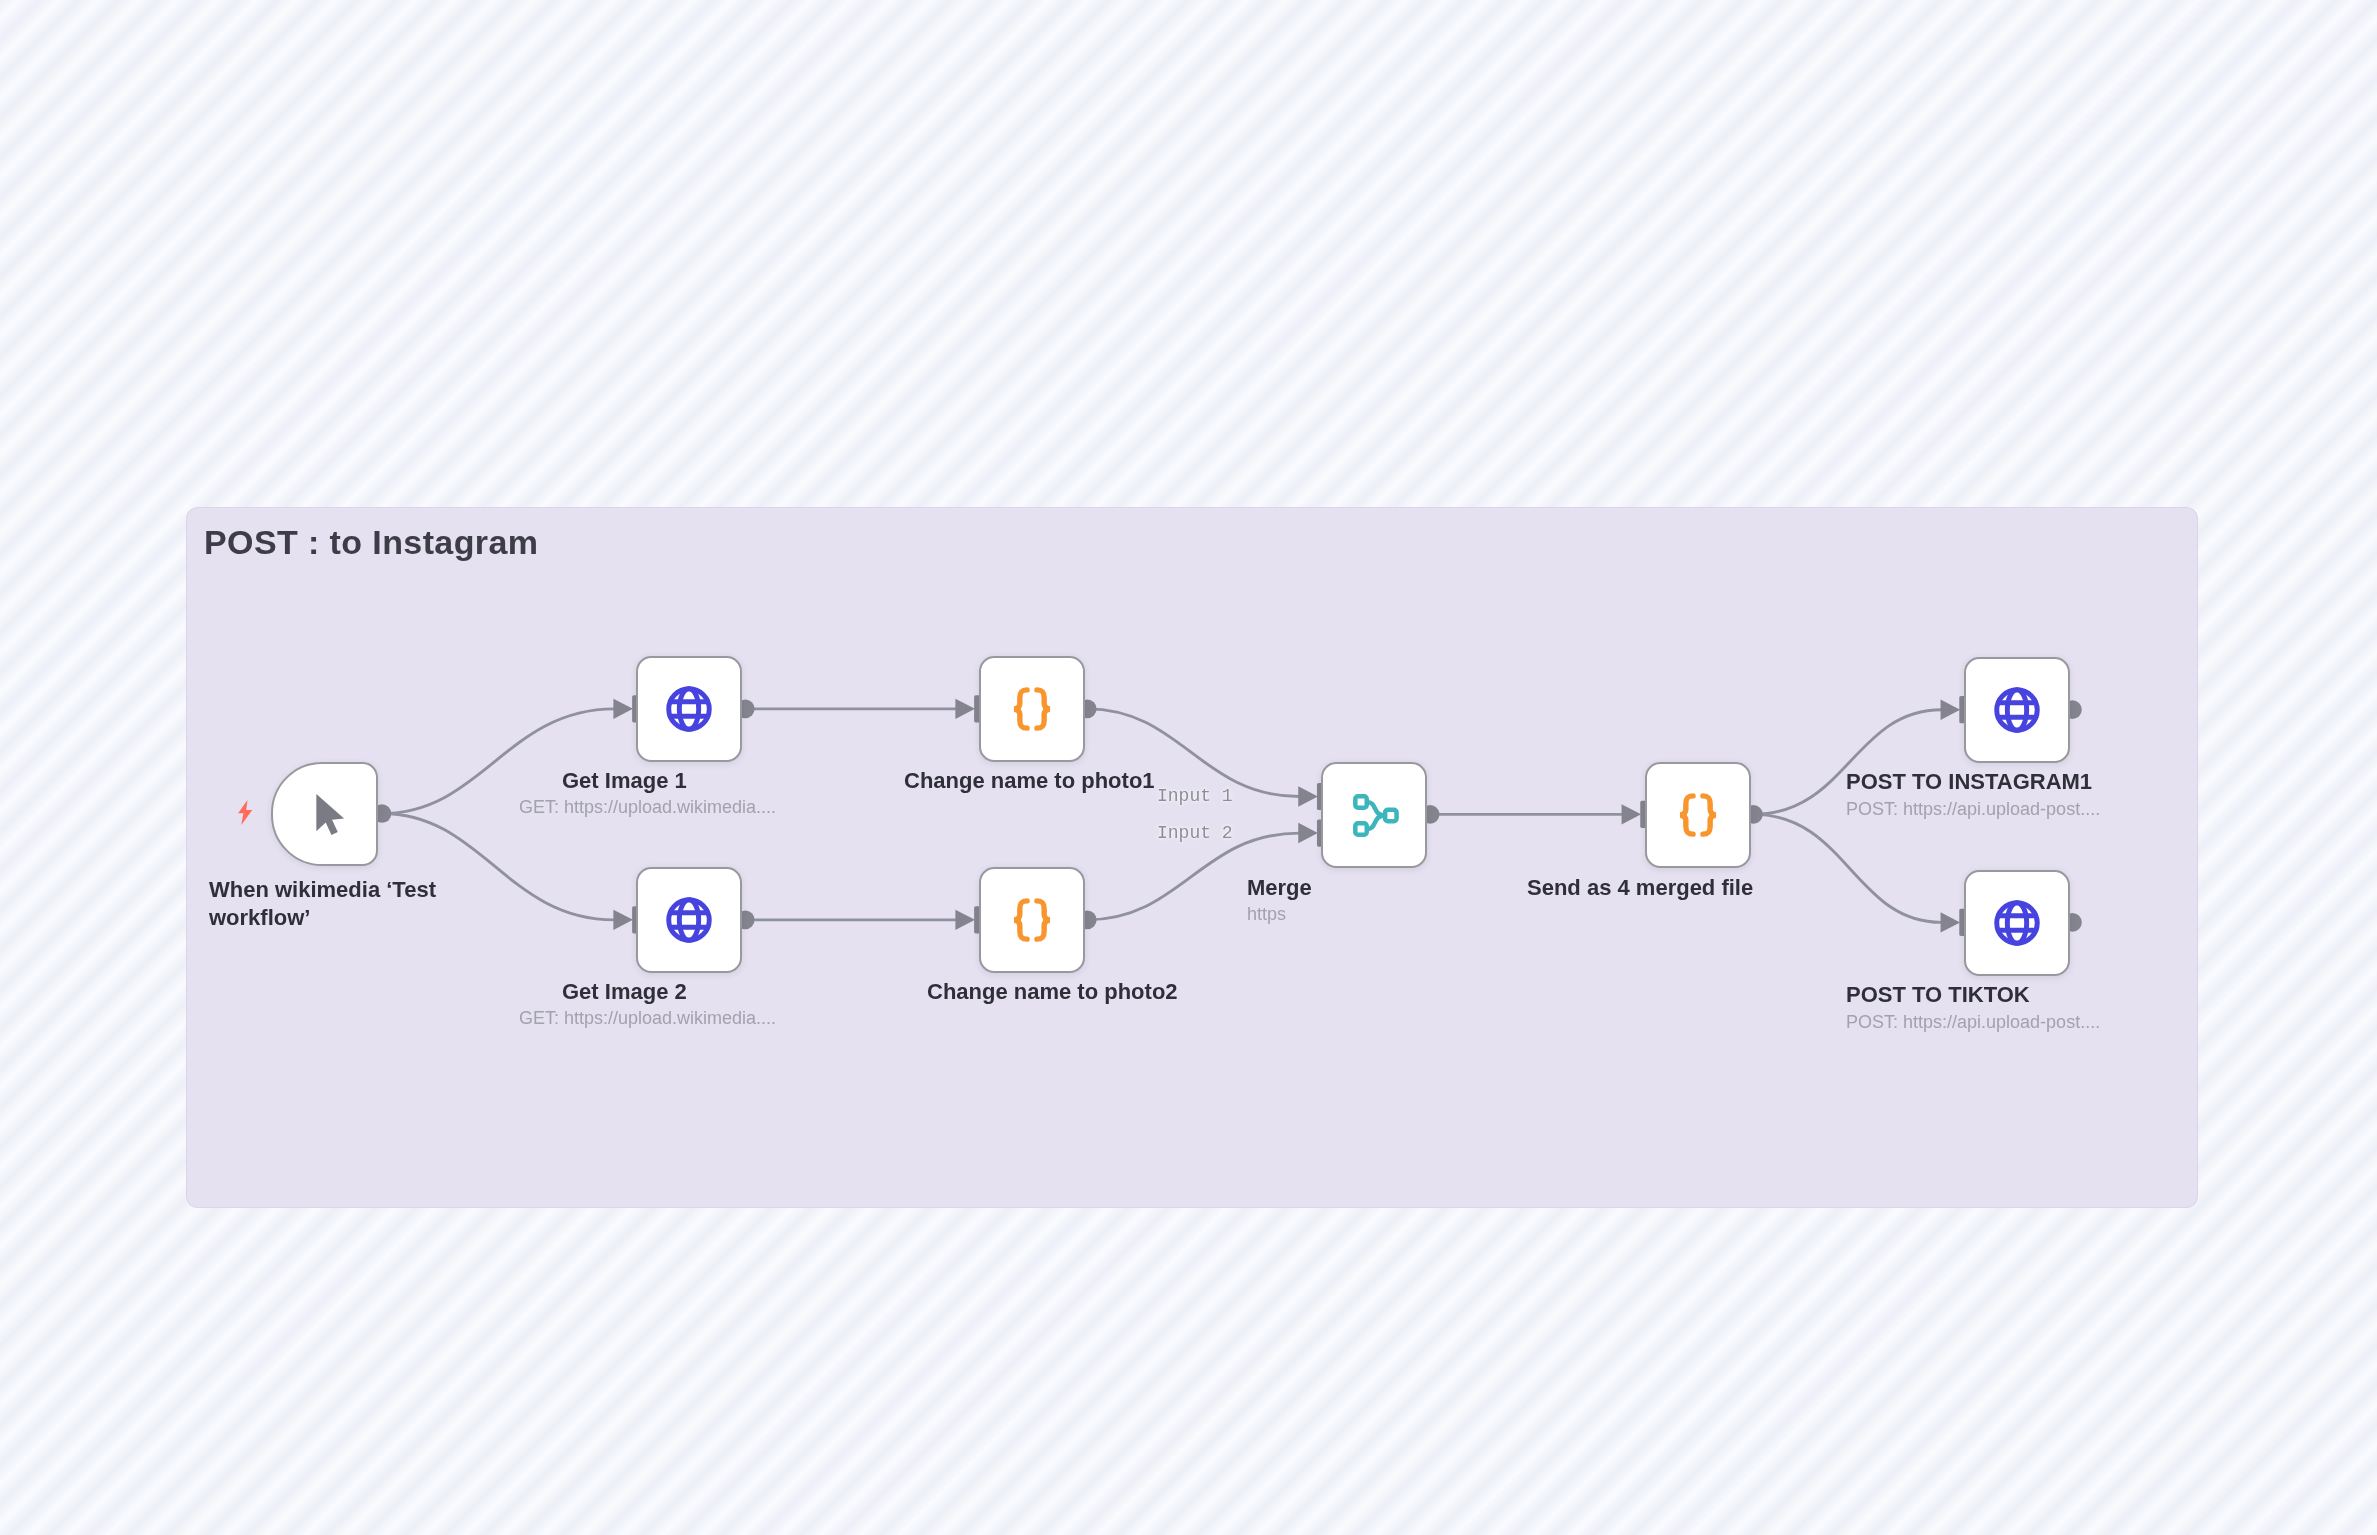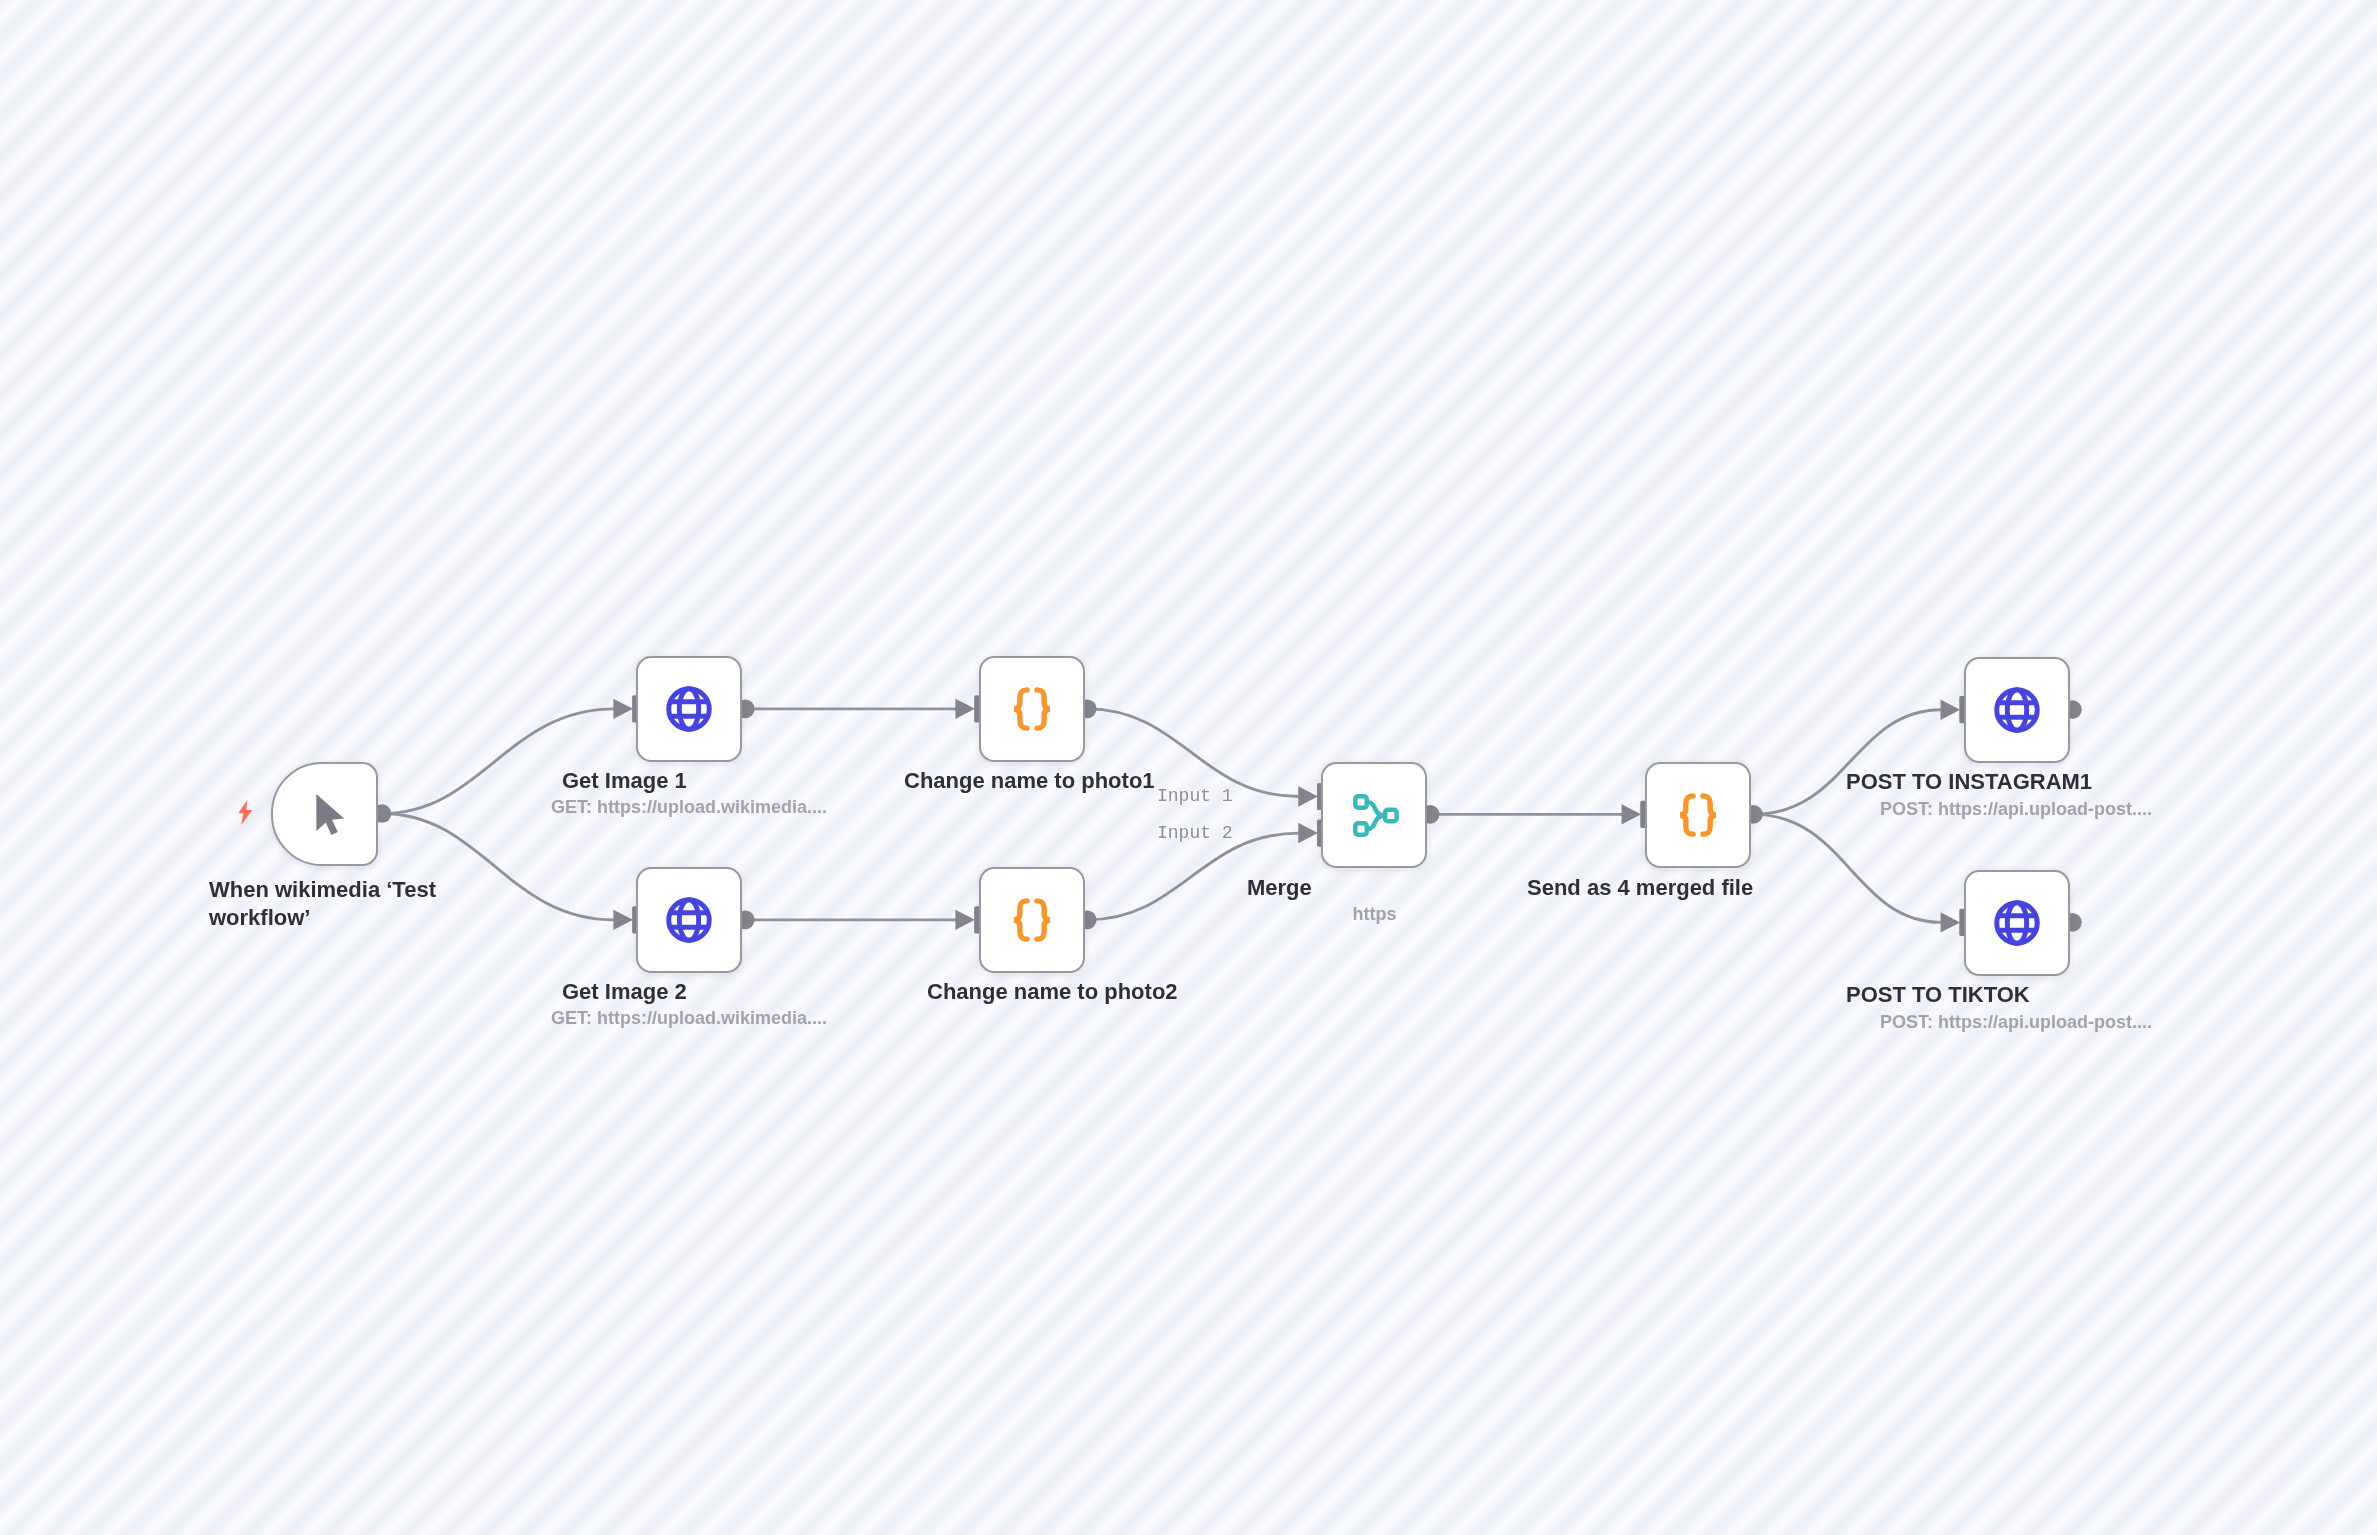--- a/index.html
+++ b/index.html
@@ -26,36 +26,39 @@
   .node.trigger{ border-radius:51px 15.3px 15.3px 51px; }
   .edges{ position:absolute; left:0; top:0; pointer-events:none; }
   .edges path.wire{ stroke:#9091a0; stroke-width:3.4; fill:none; stroke-linecap:round; }
   .edges .endpoint{ fill:#84848e; }
   .edges .arrow{ fill:#84848e; }
   .node-label{
     position:absolute; text-align:left; font-size:22px; font-weight:600;
     color:#2f2f39; line-height:1.25;
   }
   .node-sub{
-    position:absolute; text-align:center; font-size:18px; font-weight:700;
+    position:absolute; text-align:left; font-size:18px; font-weight:400;
     color:#a2a2ad; line-height:1.2; white-space:nowrap;
   }
   .input-label{
     position:absolute; font-size:18px; color:#8d8d99; text-align:left;
     text-shadow:0 0 5.1px rgba(255,255,255,0.9), 0 0 1.7px rgba(255,255,255,0.9);
     white-space:nowrap;
     font-family:Liberation Mono, monospace;
   }
   .bolt{ position:absolute; }
 </style>
 </head>
 <body>
 
 <div id="canvas">
 
+  <div class="group">
+    <div class="group-title">POST : to Instagram</div>
+  </div>
 
   <svg class="edges" width="2377" height="1536" viewBox="0 0 2794 1805">
 
     <path class="wire" d="M449,956 C566,956 596,833 722,833"></path>
     <path class="wire" d="M449,956 C566,956 596,1081 722,1081"></path>
     <path class="wire" d="M876,833 L1124,833"></path>
     <path class="wire" d="M876,1081 L1124,1081"></path>
     <path class="wire" d="M1278,833 C1388,833 1412,936 1527,936"></path>
     <path class="wire" d="M1278,1081 C1388,1081 1412,979 1527,979"></path>
     <path class="wire" d="M1681,957 L1907,957"></path>

